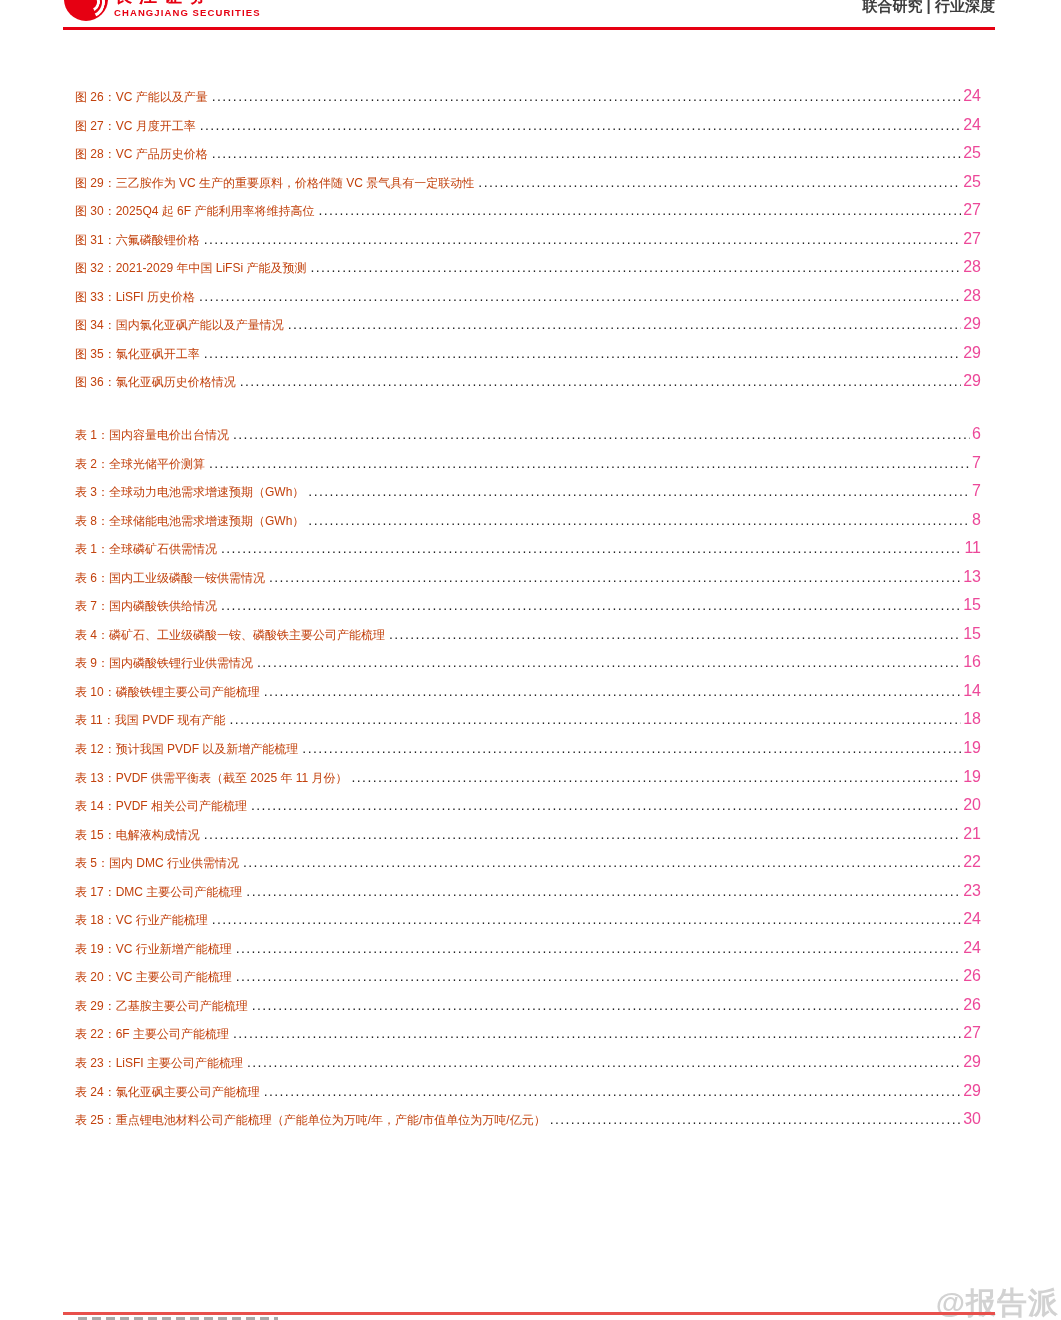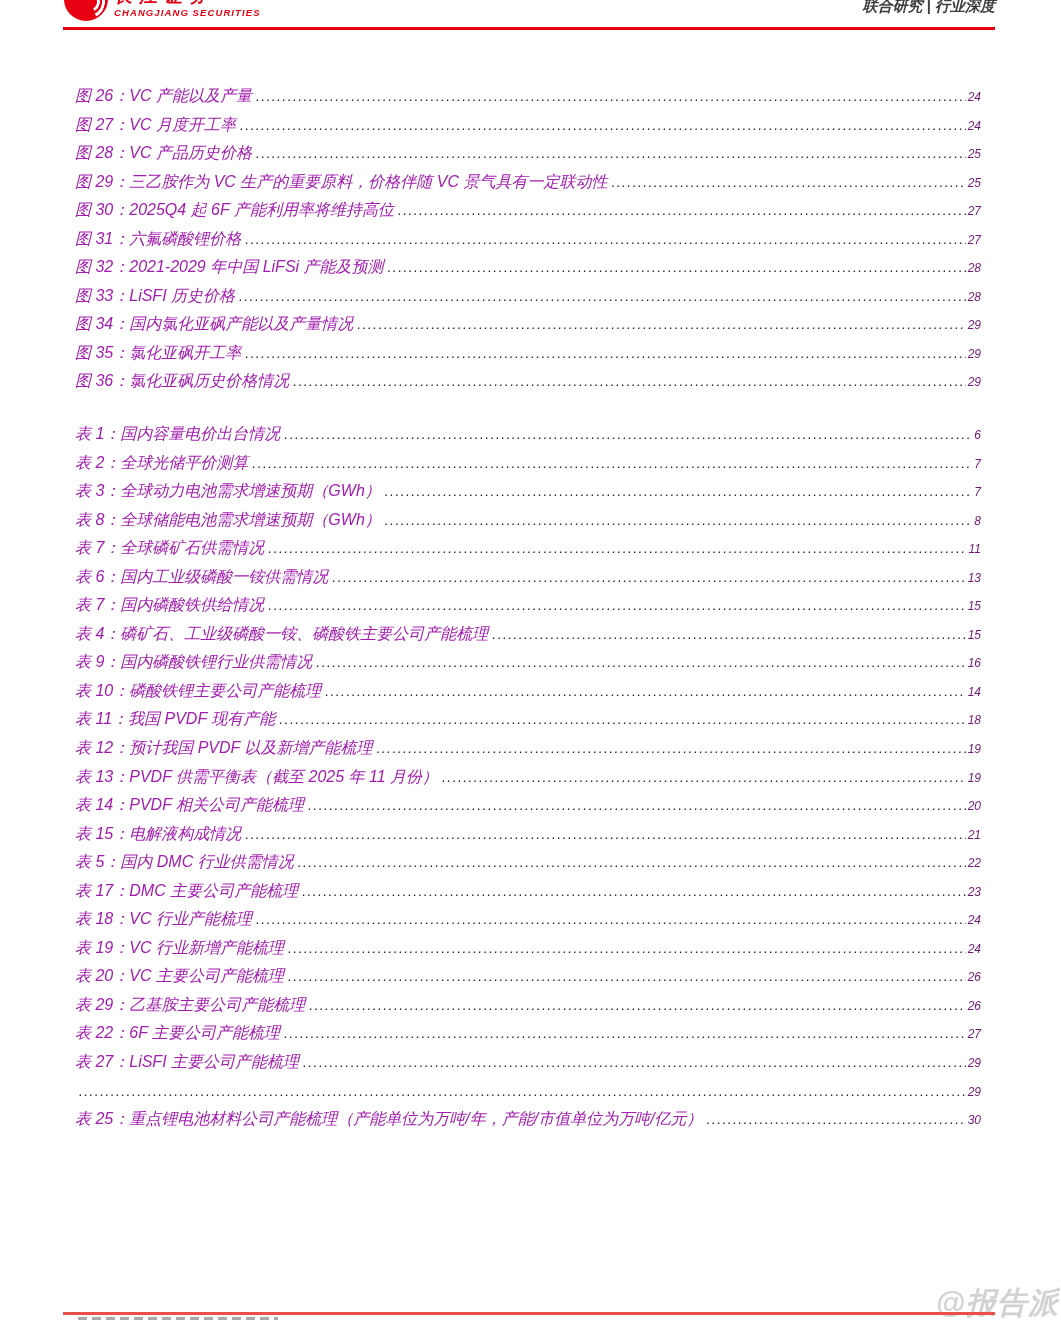--- a/index.html
+++ b/index.html
@@ -4,21 +4,20 @@
 <style>
   * { margin:0; padding:0; box-sizing:border-box; }
   html,body { background:#ffffff; }
   body { font-family:"Liberation Sans", sans-serif; }
 
   .page {
     position:relative;
     width:1061px; height:1320px;
     background:#ffffff;
     overflow:hidden;
-    font-style:italic;
   }
 
   
   .header-rule {
     position:absolute; top:27px; left:63px; width:932px; height:3px;
     background:#e60012;
   }
   .logo-mark {
     position:absolute; left:64px; top:-23px; width:44px; height:44px;
     border-radius:50%; background:#e60012;
@@ -55,32 +54,32 @@
   .toc-list { position:absolute; left:75px; width:906px; }
   .toc-figures { top:82px; }
   .toc-tables  { top:420px;text-align:right; }
 
   .toc-row {
     display:flex; align-items:baseline;
     height:28.55px; line-height:28.55px;
     cursor:pointer;
   }
   .toc-label {
-    font-size:16px; color:#a21caf; white-space:nowrap;
+    font-size:12px; color:#c2410c; white-space:nowrap;
   }
   .toc-dots {
     flex:1 1 auto; overflow:hidden; white-space:nowrap;
     font-size:14px; letter-spacing:1.4px; color:#222222;
     margin:0 2px 0 4px;
   }
   .toc-dots::after {
     content:"........................................................................................................................................................................................................................................................................................................................................";
   }
   .toc-page {
-    font-size:12px; color:#701a75; white-space:nowrap;
+    font-size:16px; color:#ec4899; white-space:nowrap;
   }
 
   
   .footer-rule {
     position:absolute; top:1312px; left:63px; width:932px; height:2.5px;
     background:#e8504c;
   }
   .footer-clip {
     position:absolute; top:1316.5px; left:78px; width:200px; height:3.5px;
     background:repeating-linear-gradient(90deg,#8d8d8d 0 9px, transparent 9px 14px);
@@ -192,21 +191,21 @@
         <span class="toc-page">7</span>
       </div>
 
       <div class="toc-row">
         <span class="toc-label">表 8：全球储能电池需求增速预期（GWh）</span>
         <span class="toc-dots"></span>
         <span class="toc-page">8</span>
       </div>
 
       <div class="toc-row">
-        <span class="toc-label">表 7：全球磷矿石供需情况</span>
+        <span class="toc-label">表 1：全球磷矿石供需情况</span>
         <span class="toc-dots"></span>
         <span class="toc-page">11</span>
       </div>
 
       <div class="toc-row">
         <span class="toc-label">表 6：国内工业级磷酸一铵供需情况</span>
         <span class="toc-dots"></span>
         <span class="toc-page">13</span>
       </div>
 
@@ -300,26 +299,27 @@
         <span class="toc-page">26</span>
       </div>
 
       <div class="toc-row">
         <span class="toc-label">表 22：6F 主要公司产能梳理</span>
         <span class="toc-dots"></span>
         <span class="toc-page">27</span>
       </div>
 
       <div class="toc-row">
-        <span class="toc-label">表 27：LiSFI 主要公司产能梳理</span>
-        <span class="toc-dots"></span>
-        <span class="toc-page">29</span>
-      </div>
-
-      <div class="toc-row">
+        <span class="toc-label">表 23：LiSFI 主要公司产能梳理</span>
+        <span class="toc-dots"></span>
+        <span class="toc-page">29</span>
+      </div>
+
+      <div class="toc-row">
+        <span class="toc-label">表 24：氯化亚砜主要公司产能梳理</span>
         <span class="toc-dots"></span>
         <span class="toc-page">29</span>
       </div>
 
       <div class="toc-row">
         <span class="toc-label">表 25：重点锂电池材料公司产能梳理（产能单位为万吨/年，产能/市值单位为万吨/亿元）</span>
         <span class="toc-dots"></span>
         <span class="toc-page">30</span>
       </div>
     </section>

